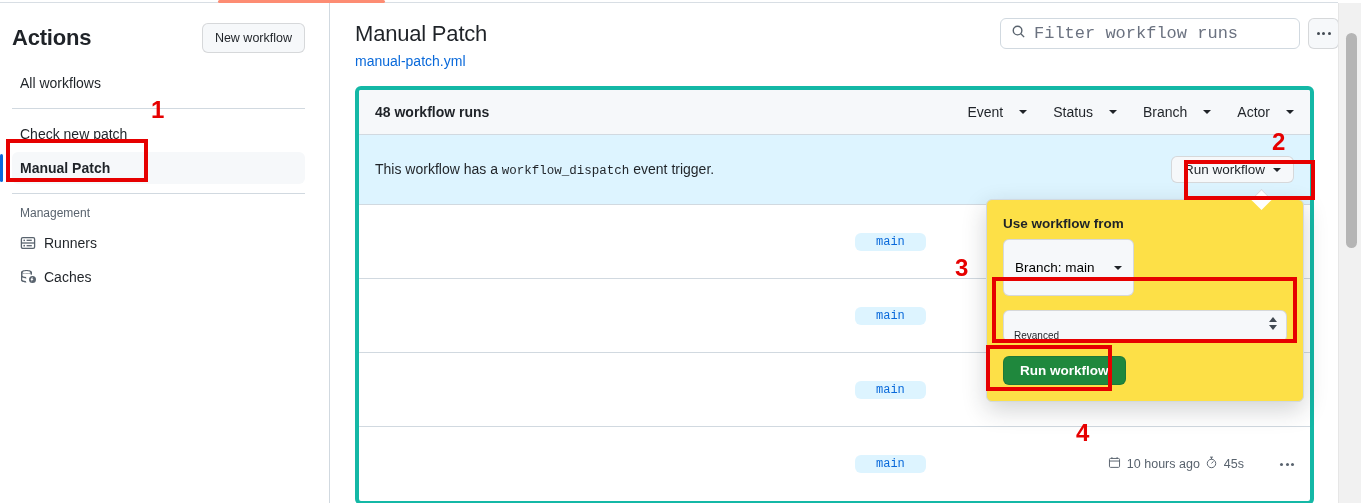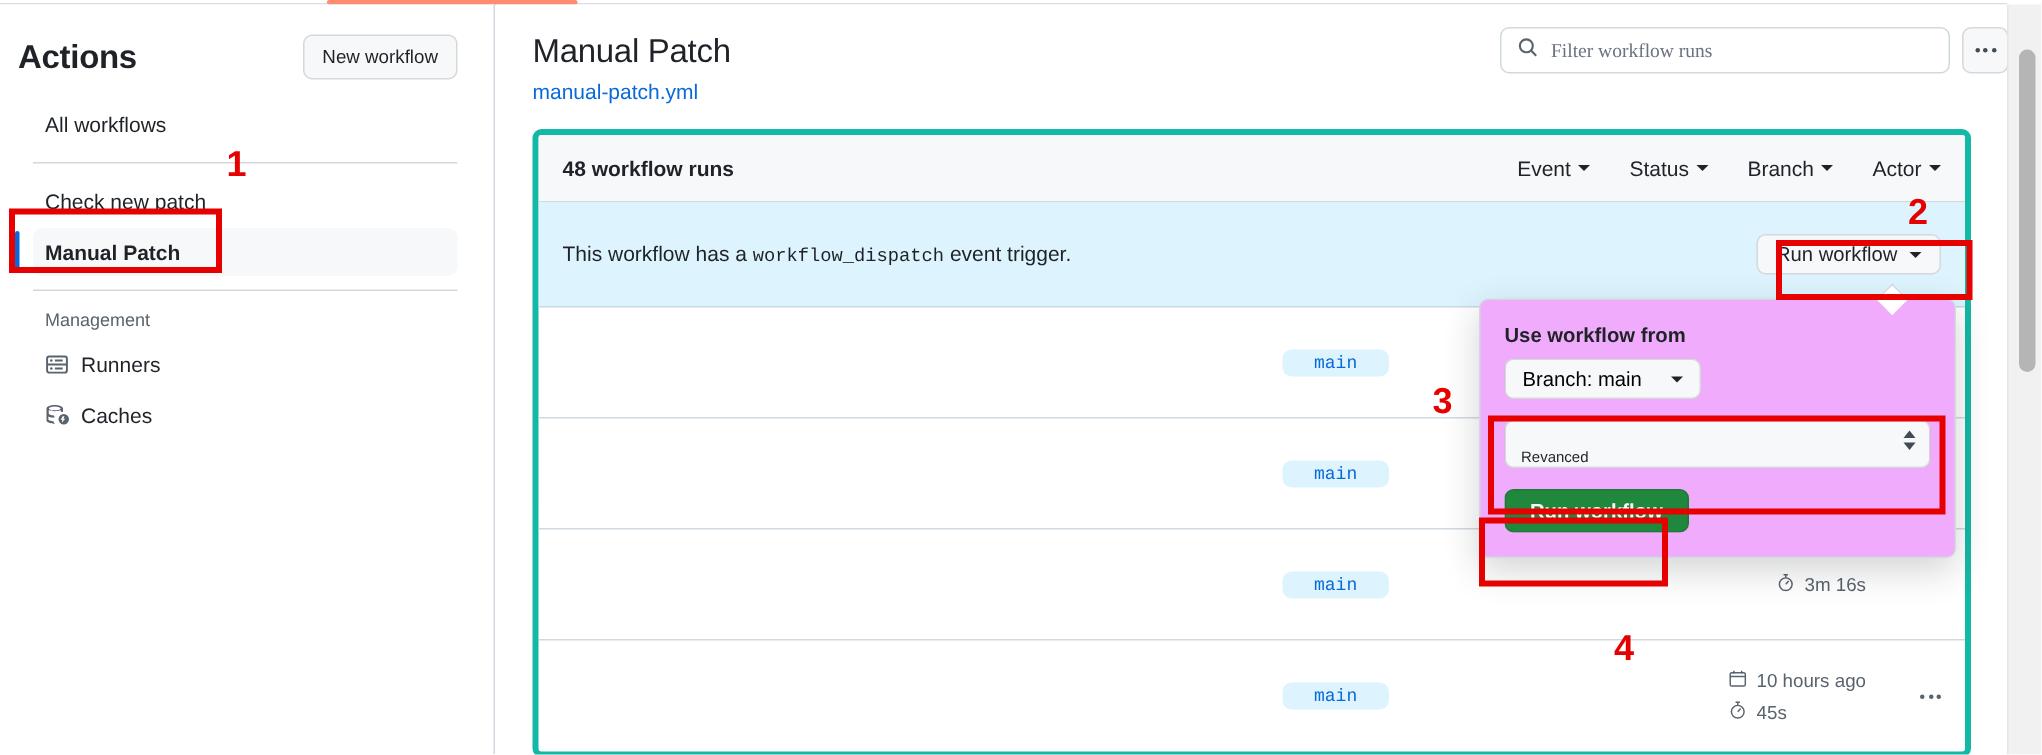--- a/index.html
+++ b/index.html
@@ -30,21 +30,21 @@
   .sidebar-head {
     display: flex; align-items: center; justify-content: space-between;
     padding: 20px 24px 4px 12px;
   }
   .sidebar-title { font-size: 22px; font-weight: 600; letter-spacing: -.2px; }
   .new-wf-btn {
     font-size: 12.5px; color: #1f2328; background: #f6f8fa;
     border: 1px solid rgba(31,35,40,.15); border-radius: 6px;
     padding: 5px 12px; line-height: 18px; cursor: pointer; white-space: nowrap;
   }
-  .nav { margin-top: 10px; padding-left: 10px; }
+  .nav { margin-top: 10px; }
   .nav-item {
     position: relative; display: flex; align-items: center; gap: 8px;
     height: 32px; margin: 2px 24px 2px 12px; padding: 0 8px;
     font-size: 14px; border-radius: 6px; color: #1f2328; cursor: pointer;
   }
   .nav-item.selected { background: #f6f8fa; font-weight: 600; }
   .nav-item.selected::before {
     content: ""; position: absolute; left: -12px; top: 2px;
     width: 3px; height: 28px; background: #0969da; border-radius: 6px;
   }
@@ -63,43 +63,43 @@
   .page-title { font-size: 22px; font-weight: 400; letter-spacing: -.2px; line-height: 30px; }
   .page-sub { font-size: 14px; color: #0969da; margin-top: 4px; cursor: pointer; }
 
   
   .top-right { position: absolute; right: 22px; top: 18px; display: flex; gap: 8px; align-items: center; }
   .search-box {
     width: 300px; height: 31px; display: flex; align-items: center; gap: 8px;
     border: 1px solid #d1d9e0; border-radius: 6px; padding: 0 10px; background: #fff;
   }
   .search-box input {
-    border: 0; outline: none; font-size: 13px; color: #59636e;
-    width: 100%; background: transparent; font-family: Liberation Serif, serif;
+    border: 0; outline: none; font-size: 17px; color: #59636e;
+    width: 100%; background: transparent; font-family: Liberation Mono, monospace;
   }
   .search-box input::placeholder { color: #6b7280; }
   .kebab-btn {
     width: 31px; height: 31px; border: 1px solid rgba(31,35,40,.15); border-radius: 6px;
     background: #f6f8fa; display: flex; align-items: center; justify-content: center; cursor: pointer;
   }
   .kebab-dots { display: flex; gap: 2.5px; }
   .kebab-dots i { width: 3px; height: 3px; border-radius: 50%; background: #424a53; display: block; }
 
   
   .panel {
     margin-top: 17px; border: 4px solid #14b8a6; border-radius: 6px;
     overflow: hidden; background: #fff;
   }
   .panel-header {
     display: flex; align-items: center; justify-content: space-between;
     background: #f6f8fa; border-bottom: 1px solid #d1d9e0;
     padding: 14px 16px; font-size: 14px; font-weight: 600;
   }
   .filters { display: flex; gap: 26px; font-weight: 400; color: #1f2328; font-size: 14px; }
-  .filter { display: inline-flex; align-items: center; gap: 5px; cursor: pointer; }
+  .filter { display: inline-flex; align-items: center; gap: 16px; cursor: pointer; }
   .caret { width: 0; height: 0; border-left: 4px solid transparent; border-right: 4px solid transparent; border-top: 4px solid #1f2328; }
 
   
   .dispatch-bar {
     display: flex; align-items: center; justify-content: space-between;
     background: #ddf4ff; border-bottom: 1px solid #d1d9e0;
     padding: 21px 16px; font-size: 14px; color: #1f2328;
   }
   .mono { font-family: "Liberation Mono", "DejaVu Sans Mono", monospace; font-size: 12.5px; }
   .run-wf-btn {
@@ -114,44 +114,44 @@
     display: flex; align-items: center;
   }
   .run-row:last-child { border-bottom: 0; }
   .branch-badge {
     position: absolute; left: 496px;
     font-family: "Liberation Mono", "DejaVu Sans Mono", monospace;
     font-size: 12px; color: #0969da; background: #ddf4ff;
     border-radius: 6px; padding: 2px 21px;
   }
   .run-meta {
-    position: absolute; right: 66px; display: flex; flex-direction: column;
+    position: absolute; right: 66px; display: flex; flex-direction: row;
     gap: 5px; font-size: 12.5px; color: #59636e; align-items: flex-start;
   }
   .meta-line { display: flex; align-items: center; gap: 6px; white-space: nowrap; }
   .row-kebab { position: absolute; right: 16px; display: flex; gap: 2.5px; cursor: pointer; }
   .row-kebab i { width: 3px; height: 3px; border-radius: 50%; background: #59636e; display: block; }
 
   
   .popover {
     position: absolute; left: 986px; top: 199px; width: 318px;
-    background: #f0abfc; border: 1px solid #d1d9e0; border-radius: 6px;
+    background: #fde047; border: 1px solid #d1d9e0; border-radius: 6px;
     box-shadow: 0 8px 24px rgba(31,35,40,.2); padding: 16px; z-index: 40;
   }
   .popover::before {
     content: ""; position: absolute; top: -8px; right: 34px;
     width: 14px; height: 14px; background: #fff;
     border-left: 1px solid #d1d9e0; border-top: 1px solid #d1d9e0;
     transform: rotate(45deg);
   }
   .pop-label { font-size: 13.5px; font-weight: 600; margin-bottom: 8px; }
   .branch-btn {
     display: inline-flex; align-items: center; gap: 19px;
     background: #f6f8fa; border: 1px solid rgba(31,35,40,.15); border-radius: 6px;
-    font-size: 13.5px; padding: 5px 11px; cursor: pointer; margin-bottom: 14px;
+    font-size: 13.5px; padding: 20px 11px; cursor: pointer; margin-bottom: 14px;
   }
   .field-label {
     font-family: "Liberation Mono", "DejaVu Sans Mono", monospace;
     font-size: 12.5px; font-weight: 700; margin-bottom: 6px; display: block;
   }
   .req-star { color: #cf222e; font-weight: 700; }
   .select-wrap { position: relative; margin-bottom: 14px; }
   .select-box {
     width: 100%; height: 32px; background: #f6f8fa;
     border: 1px solid rgba(31,35,40,.15); border-radius: 6px;

